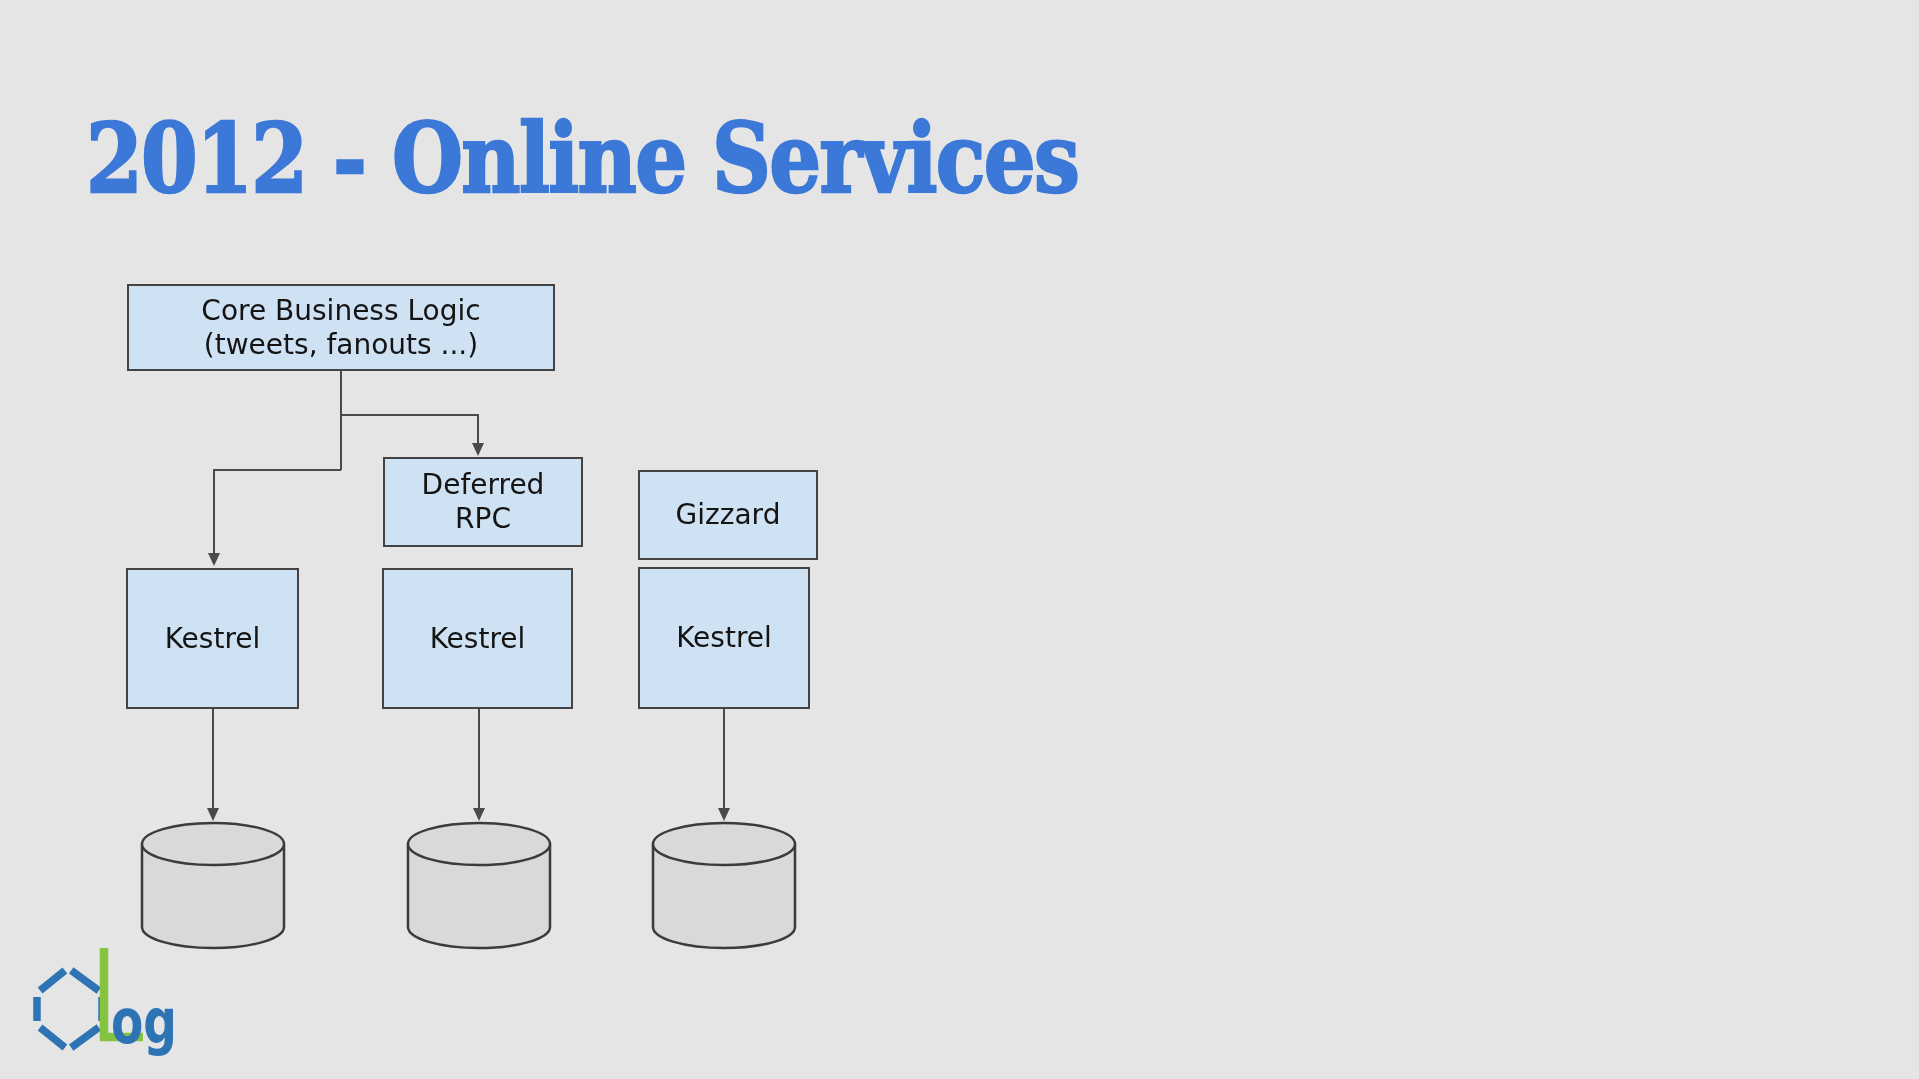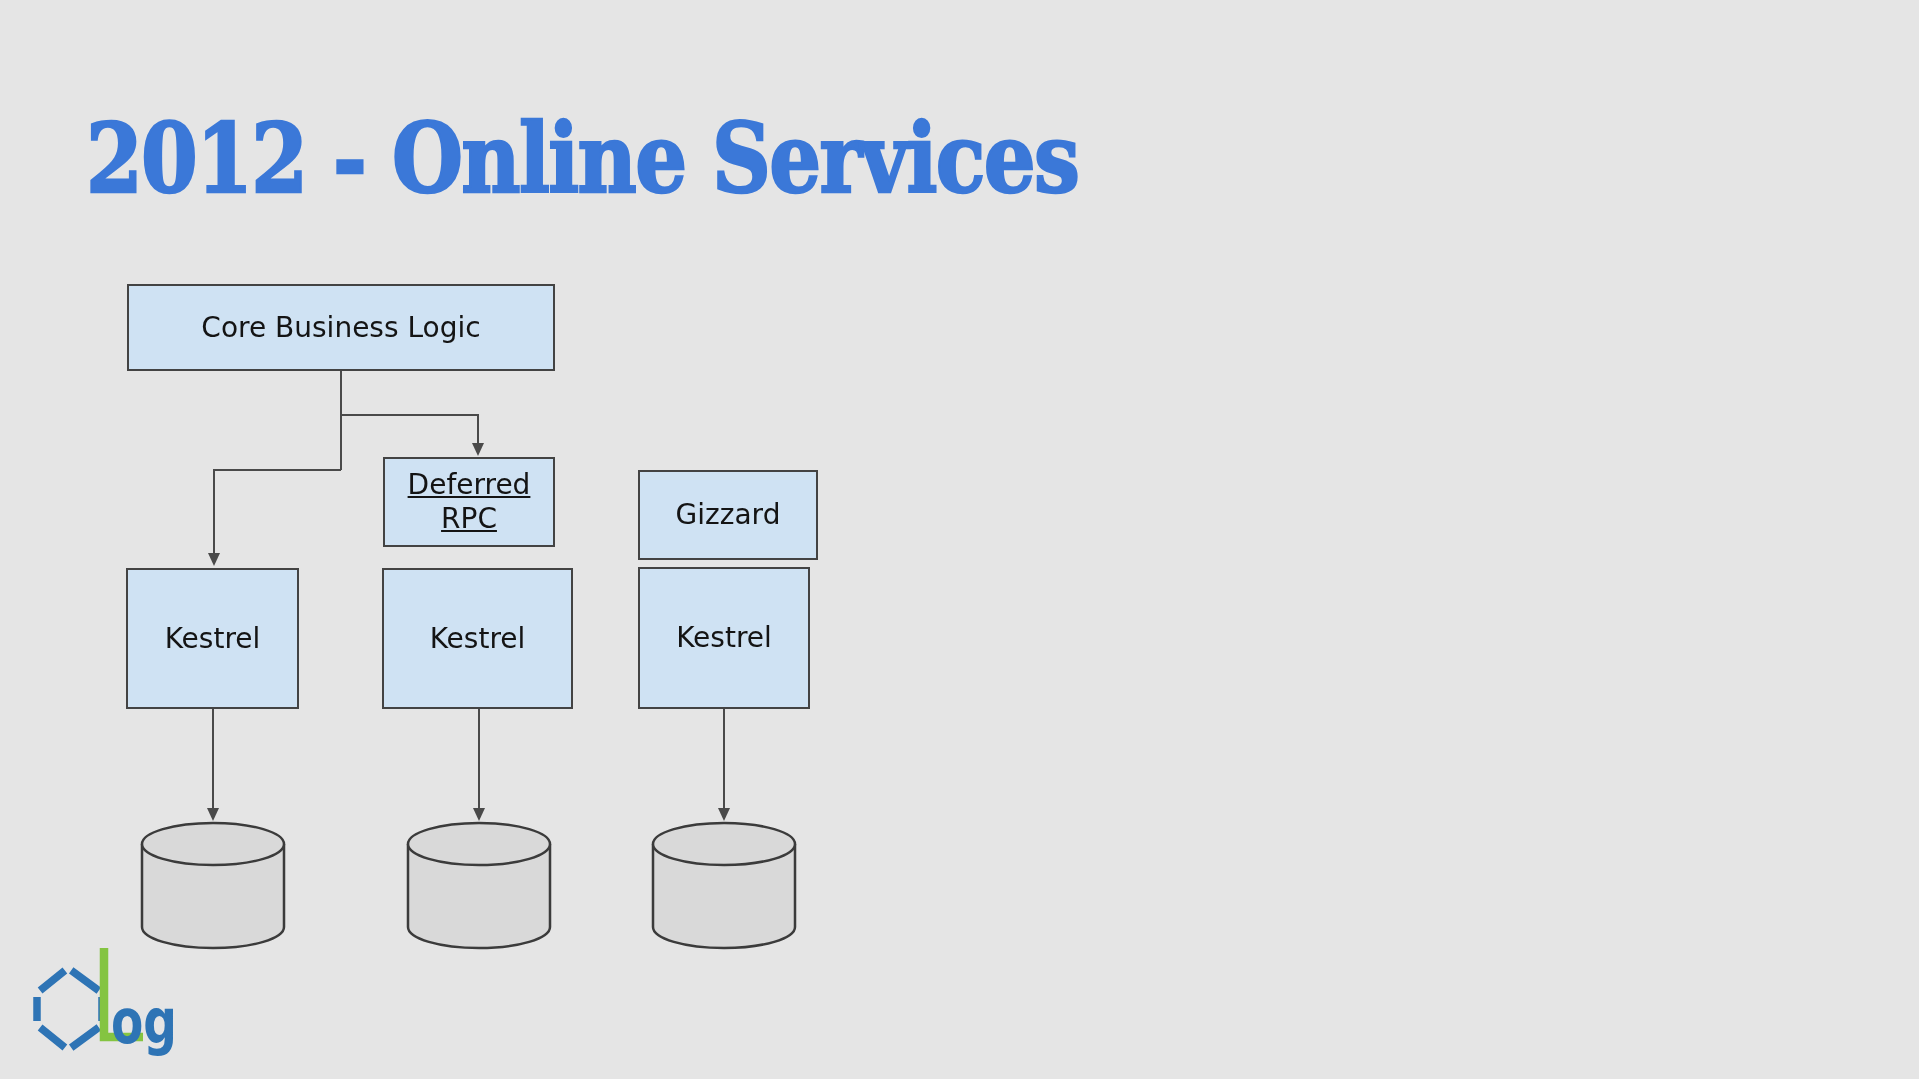--- a/index.html
+++ b/index.html
@@ -48,21 +48,21 @@
     color: #141414;
     display: flex;
     flex-direction: column;
     align-items: center;
     justify-content: center;
     text-align: center;
     font-size: 28px;
     line-height: 34px;
   }
   .node-core     { left: 127px; top: 284px; width: 428px; height: 87px; }
-  .node-deferred { left: 383px; top: 457px; width: 172px; height: 90px; text-decoration: underline; }
+  .node-deferred { left: 383px; top: 457px; width: 200px; height: 90px; }
   .node-gizzard  { left: 638px; top: 470px; width: 180px; height: 90px; }
   .node-k1       { left: 126px; top: 568px; width: 173px; height: 141px; }
   .node-k2       { left: 382px; top: 568px; width: 191px; height: 141px; }
   .node-k3       { left: 638px; top: 567px; width: 172px; height: 142px; }
 </style>
 </head>
 <body>
 
 <div class="slide">
 
@@ -93,20 +93,21 @@
 
     <g>
       <path d="M71.2 970.4 L98.8 990.6 M102 997 L102 1021 M98.8 1027.4 L71.2 1047.6 M64.9 1047.5 L40.1 1027.5 M37 1021 L37 997 M40.1 990.5 L64.9 970.5" fill="none" stroke="#2e74b5" stroke-width="7.5"></path>
       <path d="M104 948 V1037 H143" fill="none" stroke="#84c441" stroke-width="8.5"></path>
       <text x="111" y="1043" font-family="DejaVu Sans, sans-serif" font-weight="bold" font-size="62" fill="#2e74b5" textLength="66" lengthAdjust="spacingAndGlyphs">og</text>
     </g>
   </svg>
 
   <div class="node node-core">
     <span>Core Business Logic</span>
+    <span>(tweets, fanouts ...)</span>
   </div>
 
   <div class="node node-deferred">
     <span>Deferred</span>
     <span>RPC</span>
   </div>
 
   <div class="node node-gizzard">
     <span>Gizzard</span>
   </div>

